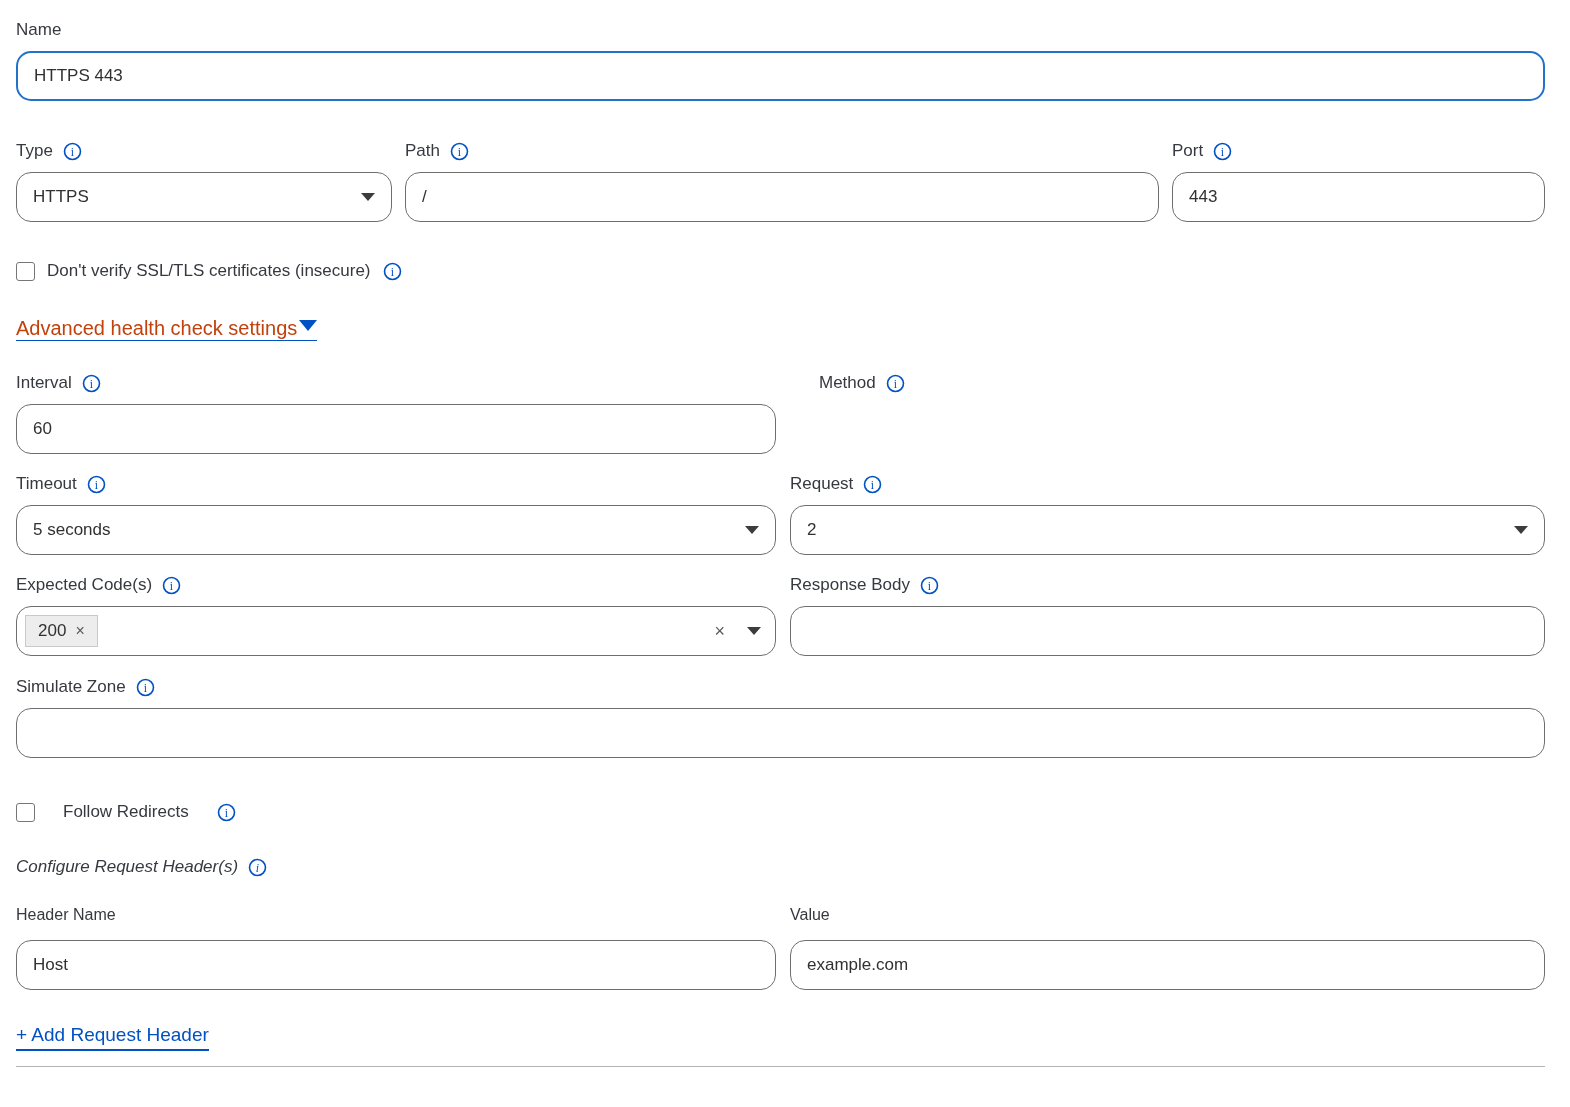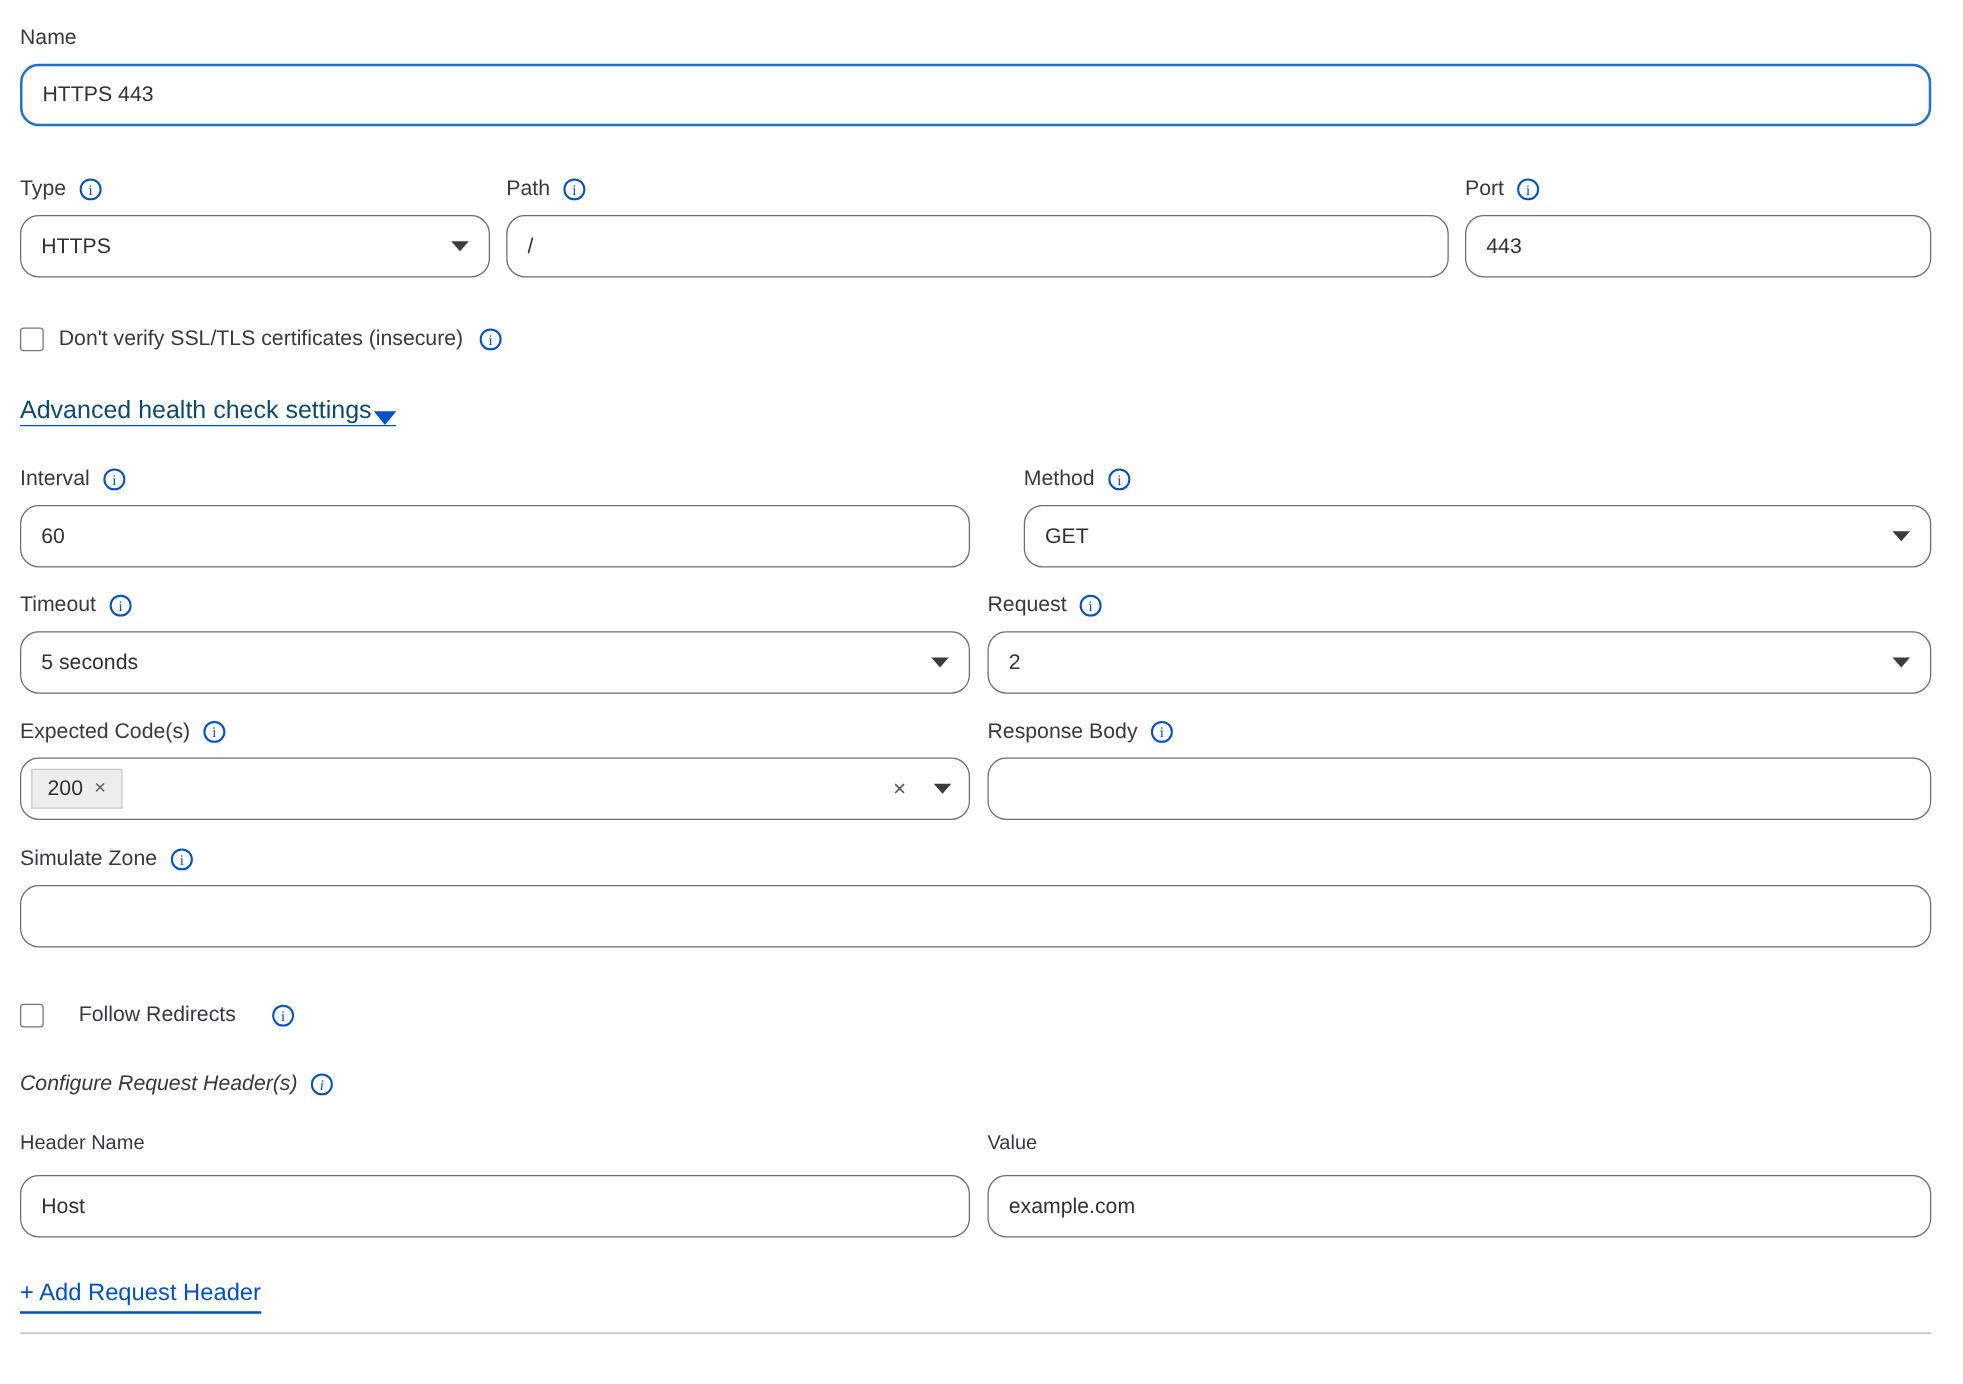--- a/index.html
+++ b/index.html
@@ -53,23 +53,23 @@
 
   .checkbox-row { display: flex; align-items: center; gap: 12px; }
   .checkbox {
     width: 19px; height: 19px; flex: 0 0 auto;
     border: 1.7px solid #767676; border-radius: 3px;
     background: #fff; cursor: pointer;
   }
   .checkbox-row .cb-label { font-size: 17px; color: #36393f; }
 
   .blue-link {
-    color: #0c4a6e; font-size: 20px; text-decoration: none;
+    color: #c2410c; font-size: 20px; text-decoration: none;
     border-bottom: 1.5px solid #0051c3;
-    display: inline-flex; align-items: flex-end;
+    display: inline-flex; align-items: flex-start;
     cursor: pointer;
   }
   .adv-caret {
     width: 0; height: 0; margin-left: 2px; margin-top: 3px;
     border-left: 9px solid transparent;
     border-right: 9px solid transparent;
     border-top: 11px solid #0051c3;
   }
   .add-link {
     color: #0051c3; font-size: 19px; text-decoration: none;
@@ -184,24 +184,20 @@
     <div>
       <div class="field-label">
         <span>Method</span>
         <span class="info-icon">
           <svg width="19" height="19" viewBox="0 0 20 20">
               <circle cx="10" cy="10" r="8.4" fill="none" stroke="#0051c3" stroke-width="1.7"></circle>
               <text x="10" y="14.5" text-anchor="middle" font-size="12.5" font-family="Liberation Serif, serif" fill="#0051c3">i</text>
             </svg>
         </span>
       </div>
-      <div class="select">
-        <span>GET</span>
-        <span class="caret-down"></span>
-      </div>
     </div>
   </div>
 
   <div class="grid-2 row-timeout">
     <div>
       <div class="field-label">
         <span>Timeout</span>
         <span class="info-icon">
           <svg width="19" height="19" viewBox="0 0 20 20">
               <circle cx="10" cy="10" r="8.4" fill="none" stroke="#0051c3" stroke-width="1.7"></circle>

